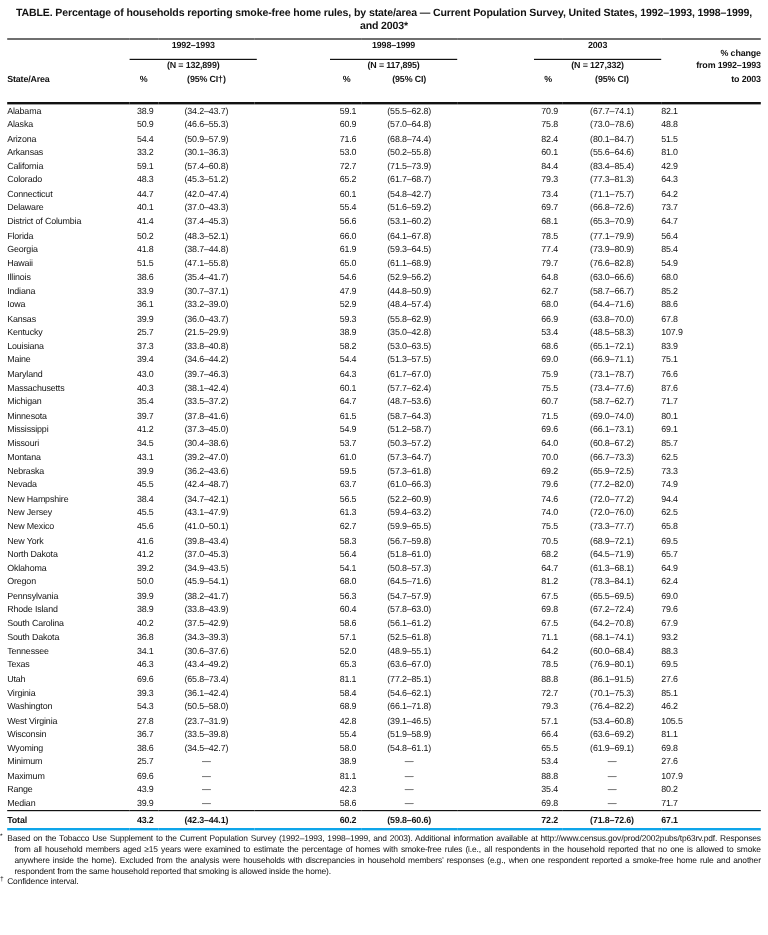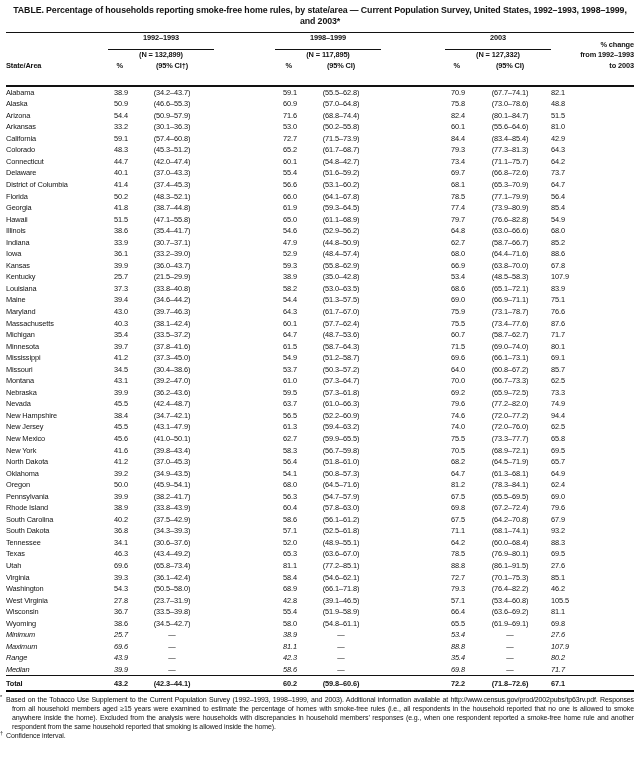--- a/index.html
+++ b/index.html
@@ -25,23 +25,23 @@
   thead tr.colhead th{border-bottom:2px solid #121212;padding-bottom:13px;margin-top:20px;}
   th.grp-cell{text-align:right;}
   .grp{display:inline-block;width:106px;text-align:center;}
   tr.years .grp{border-bottom:1px solid #121212;padding-bottom:6px;}
   td.state, th.state{text-align:left;}
   td.pct{text-align:right;padding-right:4px;}
   th.pct{text-align:right;padding-right:9px;}
   td.ci, th.ci{text-align:center;}
   td.change{text-align:left;padding-right:26px;}
   th.change{text-align:right;}
-  tr.summary td{font-style:italic;}
+  tr.summary td{}
   tr.total td{
-    font-weight:bold;border-top:1px solid #121212;border-bottom:2px solid #000000;
+    font-weight:bold;border-top:1px solid #121212;border-bottom:2px solid #0ea5e9;
     height:13.5px;line-height:13px;
   }
   .footnotes{margin-top:3px;width:628px;}
   .fn{
     font-size:7px;line-height:9px;text-align:justify;
     padding-left:6px;text-indent:-6px;letter-spacing:-0.12px;
   }
   .fn .marker{
     display:inline-block;text-indent:0;font-size:5.6px;
     vertical-align:super;line-height:0;width:6px;margin-left:-6px;

